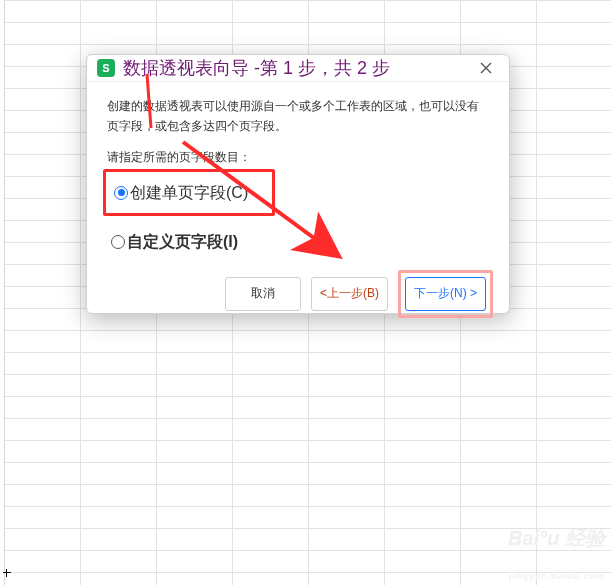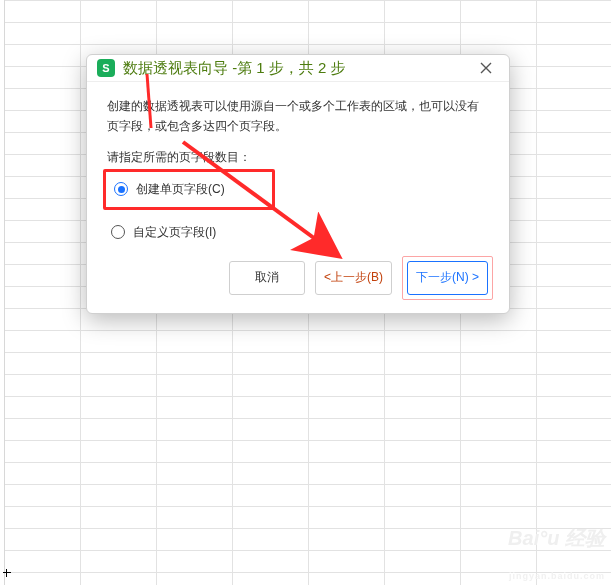--- a/index.html
+++ b/index.html
@@ -35,76 +35,76 @@
     display: flex; align-items: center;
     height: 36px; padding: 0 10px 0 10px;
     border-bottom: 1px solid #eee;
   }
   .app-icon {
     width: 18px; height: 18px; border-radius: 4px;
     background: #1aad5a; color:#fff;
     display:flex; align-items:center; justify-content:center;
     font-size:11px; font-weight:bold; margin-right:8px;
   }
-  .title { font-size: 15px; color:#4d7c0f; flex:1; }
+  .title { font-size: 18px; color:#701a75; flex:1; }
   .close-btn {
     width: 26px; height:26px; display:flex; align-items:center; justify-content:center;
     color:#555; cursor:pointer; border-radius:3px;
   }
   .close-btn svg { width:12px; height:12px; }
 
   .body {
     padding: 14px 20px 0 20px;
     font-size: 12px; color:#333; line-height:1.7;
     flex:1;
   }
   .desc { margin-bottom: 10px; }
   .prompt { margin-bottom: 2px; }
 
   .radio-row {
-    display:flex; align-items:center; gap:8px;
-    padding: 4px 2px; font-size:12px; color:#333;
+    display:flex; align-items:center; gap:2px;
+    padding: 4px 2px; font-size:16px; color:#333;
   }
   .radio {
     width:14px; height:14px; border-radius:50%;
     border:1.5px solid #555; position:relative; flex-shrink:0;
     background:#fff;
   }
   .radio.selected { border-color:#1a72ff; }
   .radio.selected::after{
     content:""; position:absolute; inset:2.5px; border-radius:50%;
     background:#1a72ff;
   }
 
   .highlight-box {
     border: 3px solid #ff2a2a;
     padding: 3px 6px;
     width: 172px;
     border-radius:2px;
     margin-left:-4px;
   }
-  .custom-opt { margin-top:8px; margin-left:2px; }
+  .custom-opt { margin-top:8px; margin-left:2px;font-weight:bold; }
 
   .button-row {
     display:flex; justify-content:flex-end; gap:10px;
     padding: 10px 16px 16px 16px;
     align-items:center;
   }
   .btn {
     min-width: 76px; height: 28px;
     border:1px solid #cfcfcf; background:#fff;
     font-size:12px; color:#333;
     display:flex; align-items:center; justify-content:center;
     border-radius:3px; cursor:pointer;
     padding: 16px 8px;
   }
   .btn.disabled { color:#c2410c; cursor:default; }
   .btn.primary { border-color:#1a72ff; color:#1a72ff; }
   .btn-highlight {
-    border:1px solid #fca5a5; padding:4px; border-radius:2px;
+    border:3px solid #fca5a5; padding:4px; border-radius:2px;
   }
 
   
   .arrow {
     position:absolute; left:143px; top:70px;
     width:240px; height:210px;
     pointer-events:none;
   }
 
   

